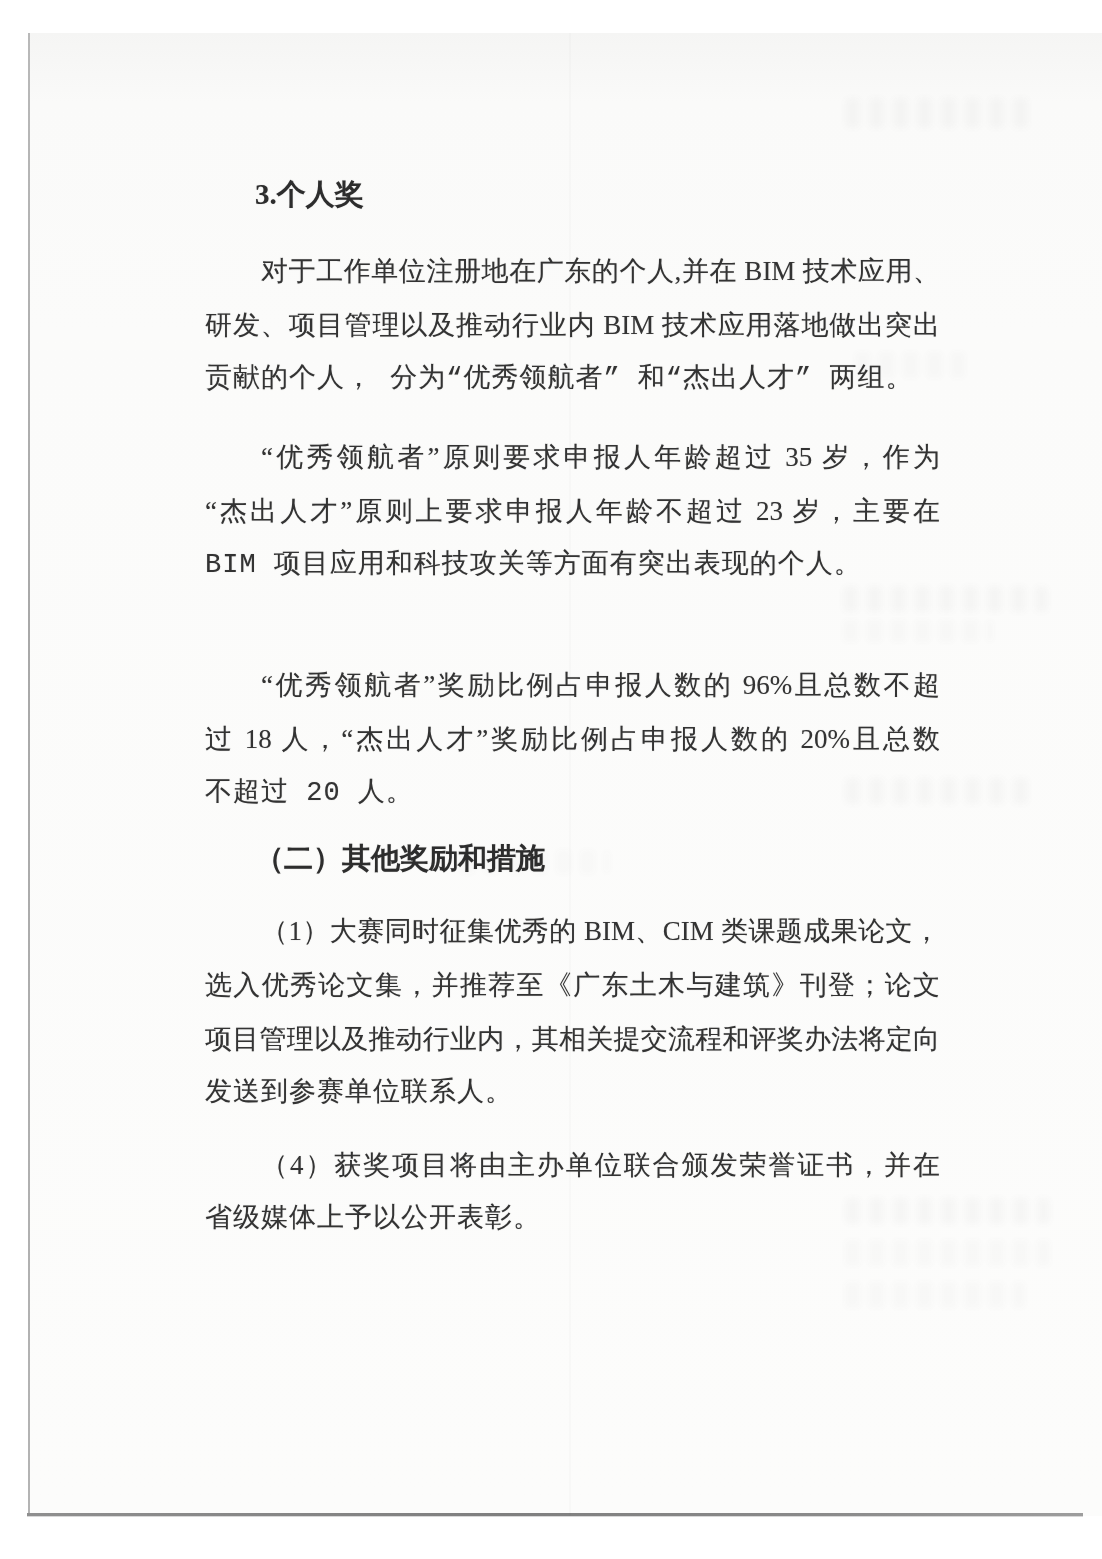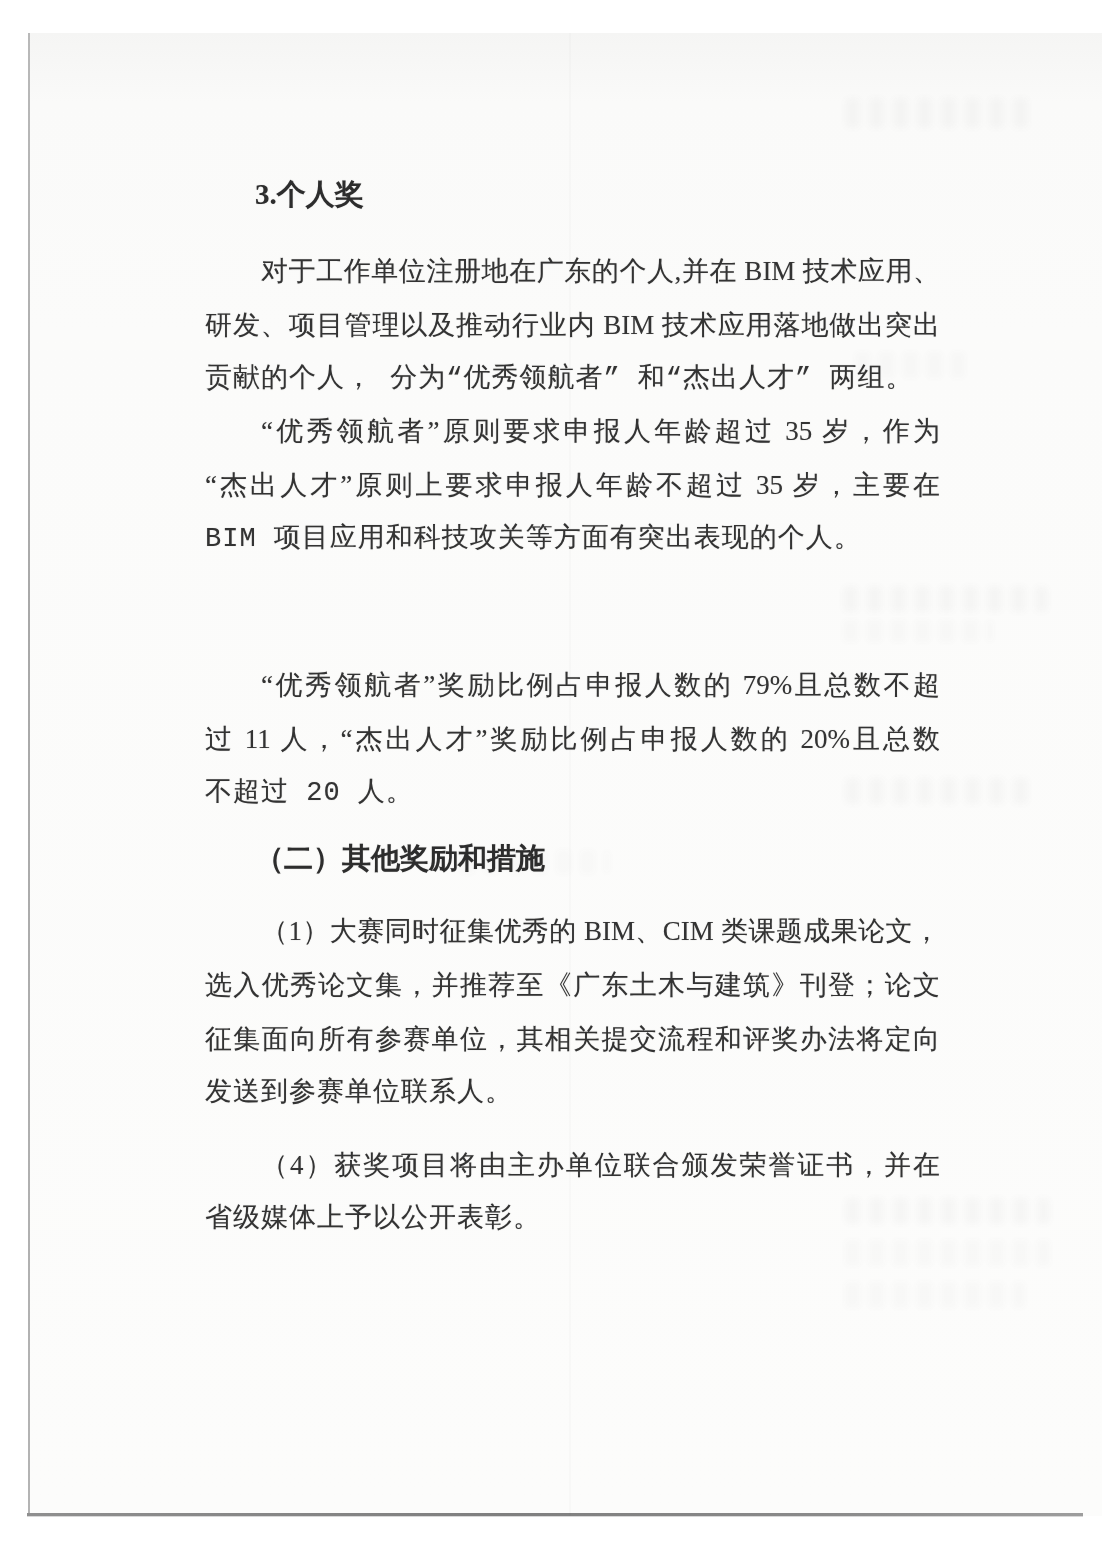--- a/index.html
+++ b/index.html
@@ -96,21 +96,21 @@
     text-indent: 56px;
   }
   .ln.last {
     text-align: left;
     text-align-last: left;
     letter-spacing: 1px;
     font-family: Liberation Mono, monospace;
   }
   .h1pos { top: 134px; }
   .p1 { top: 211px; }
-  .p2 { top: 371px; }
+  .p2 { top: 397px; }
   .p3 { top: 625px; }
   .h2pos { top: 798px; }
   .p4 { top: 871px; }
   .p5 { top: 1105px; }
   .ghost {
     position: absolute;
     background: repeating-linear-gradient(90deg,
       rgba(100, 100, 100, 0.5) 0px, rgba(100, 100, 100, 0.5) 15px,
       rgba(100, 100, 100, 0.0) 15px, rgba(100, 100, 100, 0.0) 24px);
     filter: blur(3px);
@@ -144,36 +144,36 @@
       <div class="heading h1pos">3.个人奖</div>
 
       <div class="para p1">
         <div class="ln first">对于工作单位注册地在广东的个人,并在 BIM 技术应用、</div>
         <div class="ln">研发、项目管理以及推动行业内 BIM 技术应用落地做出突出</div>
         <div class="ln last">贡献的个人， 分为“优秀领航者” 和“杰出人才” 两组。</div>
       </div>
 
       <div class="para p2">
         <div class="ln first">“优秀领航者”原则要求申报人年龄超过 35 岁，作为</div>
-        <div class="ln">“杰出人才”原则上要求申报人年龄不超过 35 岁，主要在</div>
+        <div class="ln">“杰出人才”原则上要求申报人年龄不超过 23 岁，主要在</div>
         <div class="ln last">BIM 项目应用和科技攻关等方面有突出表现的个人。</div>
       </div>
 
       <div class="para p3">
-        <div class="ln first">“优秀领航者”奖励比例占申报人数的 79%且总数不超</div>
-        <div class="ln">过 11 人，“杰出人才”奖励比例占申报人数的 20%且总数</div>
+        <div class="ln first">“优秀领航者”奖励比例占申报人数的 96%且总数不超</div>
+        <div class="ln">过 18 人，“杰出人才”奖励比例占申报人数的 20%且总数</div>
         <div class="ln last">不超过 20 人。</div>
       </div>
 
       <div class="heading h2pos">（二）其他奖励和措施</div>
 
       <div class="para p4">
         <div class="ln first">（1）大赛同时征集优秀的 BIM、CIM 类课题成果论文，</div>
         <div class="ln">选入优秀论文集，并推荐至《广东土木与建筑》刊登；论文</div>
-        <div class="ln">征集面向所有参赛单位，其相关提交流程和评奖办法将定向</div>
+        <div class="ln">项目管理以及推动行业内，其相关提交流程和评奖办法将定向</div>
         <div class="ln last">发送到参赛单位联系人。</div>
       </div>
 
       <div class="para p5">
         <div class="ln first">（4）获奖项目将由主办单位联合颁发荣誉证书，并在</div>
         <div class="ln last">省级媒体上予以公开表彰。</div>
       </div>
 
     </div>
   </div>

